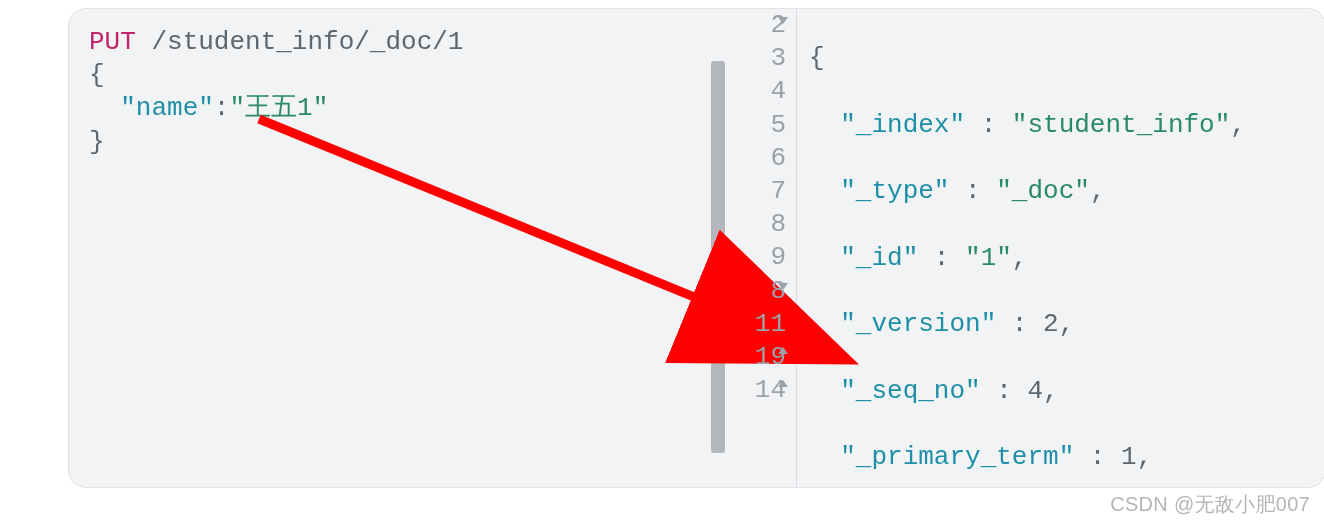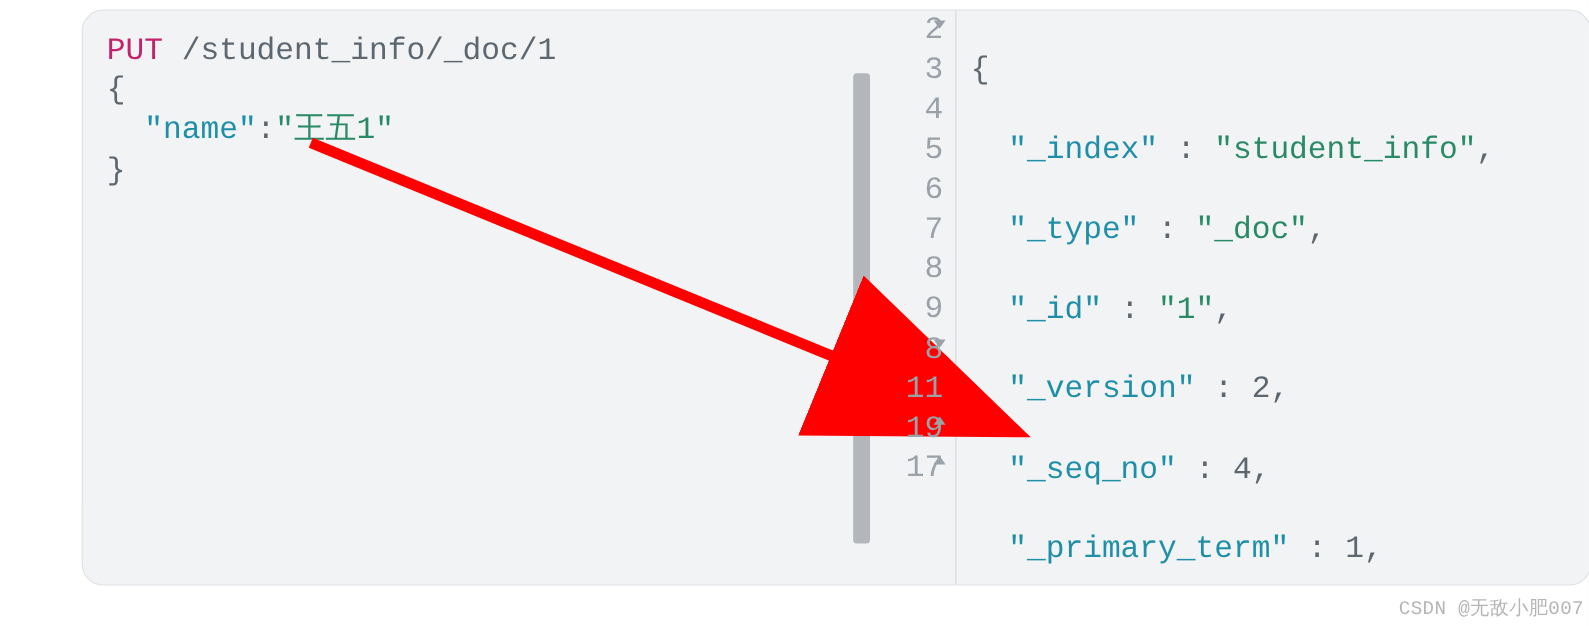--- a/index.html
+++ b/index.html
@@ -84,25 +84,25 @@
     position: absolute;
     left: 180px;
     top: 100px;
     width: 620px;
     height: 280px;
     pointer-events: none;
   }
   .line { height: 33.2px; }
   .watermark {
     position: absolute;
-    right: 4px;
+    right: 14px;
     bottom: 4px;
     color: rgba(120,120,120,0.55);
-    font-family: Liberation Mono, monospace;
-    font-size: 16px;
+    font-family: Liberation Sans, sans-serif;
+    font-size: 20px;
     letter-spacing: 0.3px;
   }
 </style>
 </head>
 <body>
 
 <div class="container">
 
   <div class="left-panel">
     <div class="line">
@@ -132,21 +132,21 @@
       <div class="gutter-line"><span>3</span></div>
       <div class="gutter-line"><span>4</span></div>
       <div class="gutter-line"><span>5</span></div>
       <div class="gutter-line"><span>6</span></div>
       <div class="gutter-line"><span>7</span></div>
       <div class="gutter-line"><span>8</span></div>
       <div class="gutter-line"><span>9</span></div>
       <div class="gutter-line"><span>8</span><span class="fold-caret"></span></div>
       <div class="gutter-line"><span>11</span></div>
       <div class="gutter-line"><span>19</span><span class="fold-caret" style="transform:rotate(180deg);top:6px;"></span></div>
-      <div class="gutter-line"><span>17</span><span class="fold-caret" style="transform:rotate(180deg);top:6px;"></span></div>
+      <div class="gutter-line"><span>14</span><span class="fold-caret" style="transform:rotate(180deg);top:6px;"></span></div>
     </div>
 
     <div class="code-right">
 <div class="line"><span class="tok-punc">{</span></div>
 <div class="line">  <span class="tok-key">"_index"</span><span class="tok-punc"> : </span><span class="tok-string">"student_info"</span><span class="tok-punc">,</span></div>
 <div class="line">  <span class="tok-key">"_type"</span><span class="tok-punc"> : </span><span class="tok-string">"_doc"</span><span class="tok-punc">,</span></div>
 <div class="line">  <span class="tok-key">"_id"</span><span class="tok-punc"> : </span><span class="tok-string">"1"</span><span class="tok-punc">,</span></div>
 <div class="line">  <span class="tok-key">"_version"</span><span class="tok-punc"> : </span><span class="tok-number">2</span><span class="tok-punc">,</span></div>
 <div class="line">  <span class="tok-key">"_seq_no"</span><span class="tok-punc"> : </span><span class="tok-number">4</span><span class="tok-punc">,</span></div>
 <div class="line">  <span class="tok-key">"_primary_term"</span><span class="tok-punc"> : </span><span class="tok-number">1</span><span class="tok-punc">,</span></div>

